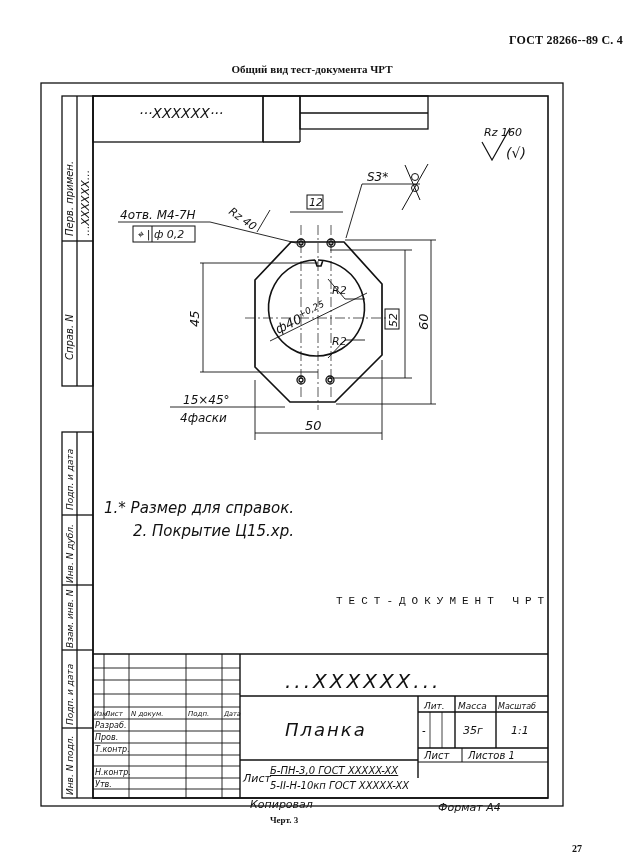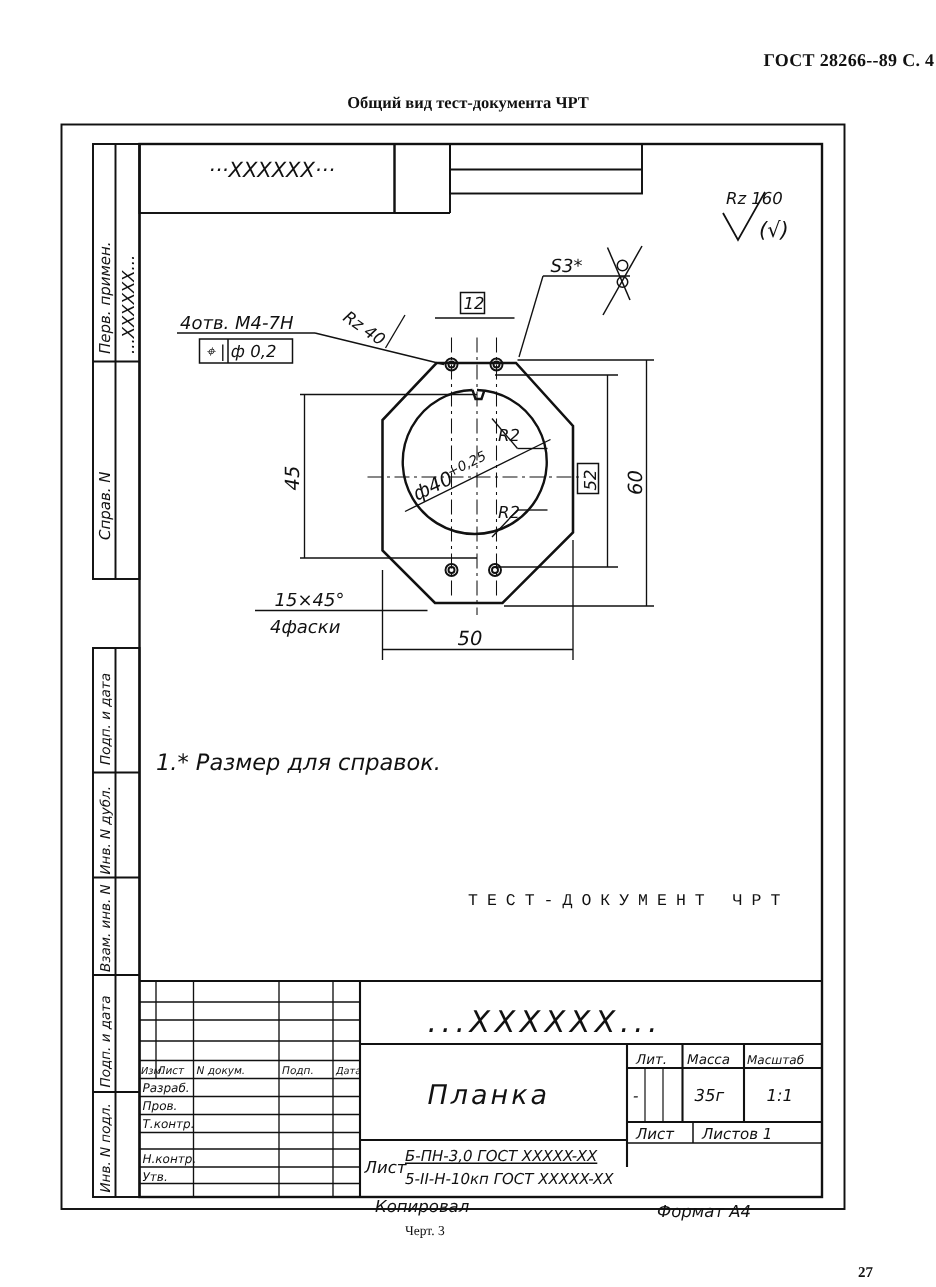--- a/index.html
+++ b/index.html
@@ -1,25 +1,25 @@
 <!DOCTYPE html>
 <html><head>
 <meta charset="utf-8">
 <style>
   html, body { margin:0; padding:0; background:#ffffff; }
   body { width:624px; height:858px; position:relative; overflow:hidden; font-family:"Liberation Serif", serif; color:#111; }
   .abs { position:absolute; }
   .hdr-right { left:468px; top:33px; font-size:12px; font-weight:bold; letter-spacing:0.2px;margin-left:41px; }
   .hdr-title { left:0; width:624px; top:63px; text-align:center; font-size:11px; font-weight:bold; }
-  .fig-caption { left:270px; top:815px; font-size:9px; font-weight:normal; }
+  .fig-caption { left:270px; top:815px; font-size:9px; font-weight:bold; }
   .page-num { left:572px; top:843px; font-size:10px; font-weight:bold; }
   .draw-font { font-family:"DejaVu Sans", sans-serif; font-style:italic; }
   .notes { left:104px; top:497px; font-size:15px; line-height:23px;text-align:right; }
   .notes div { white-space:nowrap; }
-  .test-doc { left:312px; top:595px; font-family:"Liberation Mono", monospace; font-size:11px; letter-spacing:6px; }
+  .test-doc { left:336px; top:595px; font-family:"Liberation Mono", monospace; font-size:11px; letter-spacing:6px; }
   svg text { font-family:"DejaVu Sans", sans-serif; font-style:italic; fill:#111; }
 </style>
 </head>
 <body>
 
 <div class="abs hdr-right">ГОСТ 28266--89 С. 4</div>
 <div class="abs hdr-title">Общий вид тест-документа ЧРТ</div>
 
 <svg class="abs" style="left:0;top:0" width="624" height="858">
   <g stroke="#111" fill="none" stroke-width="1.3">
@@ -196,17 +196,18 @@
   <text x="468" y="759" font-size="10">Листов 1</text>
   <text x="243" y="782" font-size="11">Лист</text>
   <text x="270" y="774" font-size="10" text-decoration="underline">Б-ПН-3,0 ГОСТ XXXXX-XX</text>
   <text x="270" y="789" font-size="10">5-II-H-10кп ГОСТ XXXXX-XX</text>
   <text x="250" y="808" font-size="11">Копировал</text>
   <text x="438" y="811" font-size="11">Формат А4</text>
 </svg>
 
 <div class="abs notes draw-font">
   <div>1.* Размер для справок.</div>
+  <div>2. Покрытие Ц15.хр.</div>
 </div>
 <div class="abs test-doc">ТЕСТ-ДОКУМЕНТ ЧРТ</div>
 
 <div class="abs fig-caption">Черт. 3</div>
 <div class="abs page-num">27</div>
 
 </body></html>

